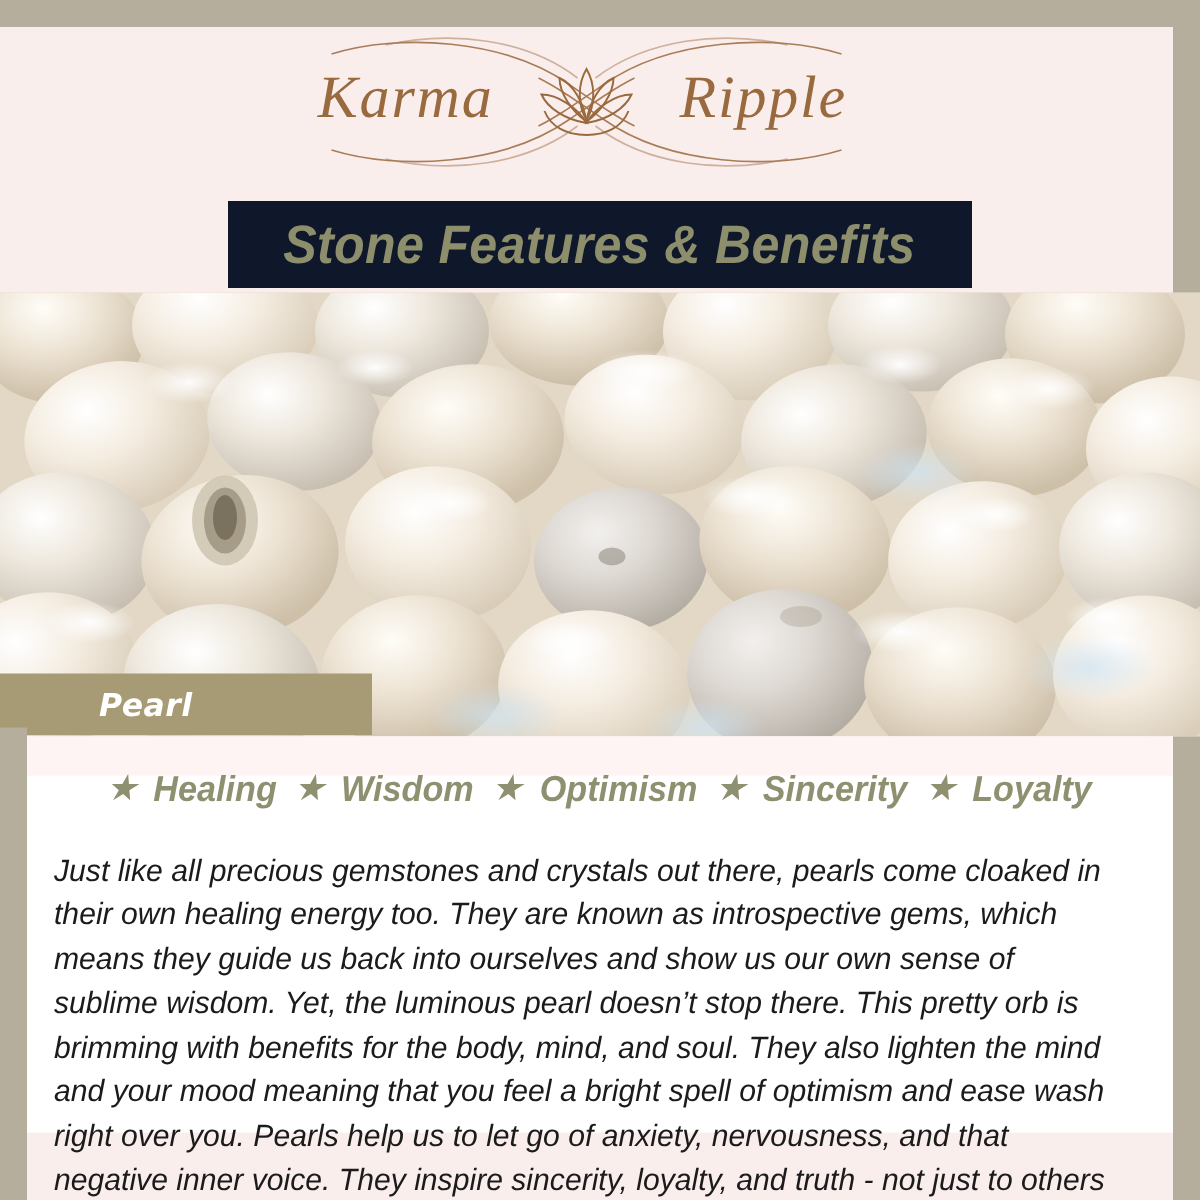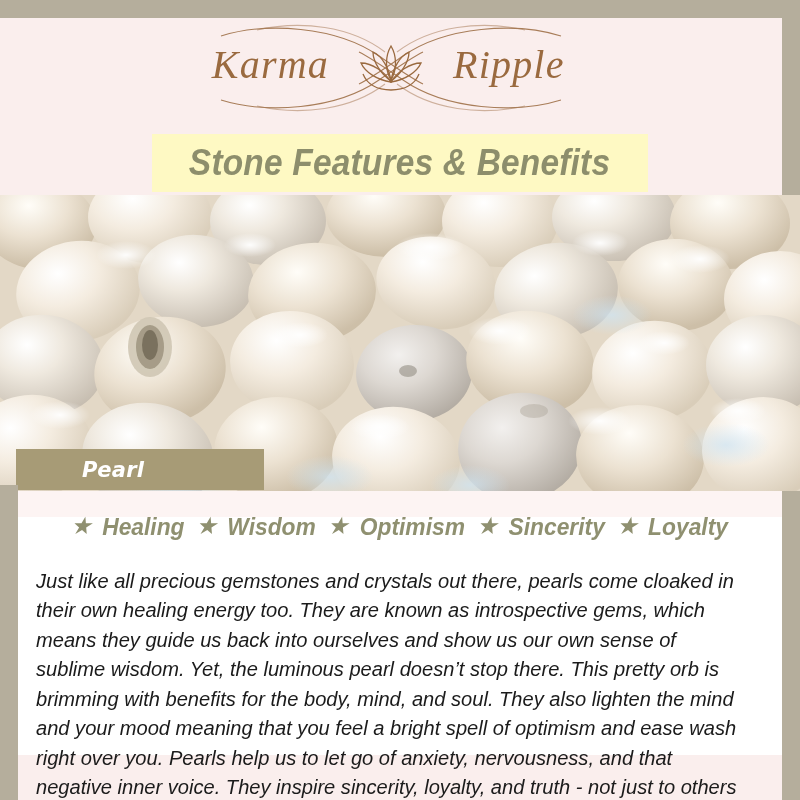--- a/index.html
+++ b/index.html
@@ -61,21 +61,21 @@
     margin: 0 auto;
   }
 
   
   .title-banner {
     position: absolute;
     left: 152px;
     top: 134px;
     width: 496px;
     height: 58px;
-    background: #fef9c3;
+    background: #0f172a;
     z-index: 4;
     display: flex;
     align-items: center;
     justify-content: center;
   }
   .title-banner .title-text {
     font-family: "Liberation Sans Narrow", "Liberation Sans", sans-serif;
     font-weight: bold;
     font-size: 36px;
     letter-spacing: .2px;
@@ -93,21 +93,21 @@
     height: 296px;
     overflow: hidden;
     z-index: 2;
     background: #e6dccb;
   }
   .photo-svg { display: block; width: 800px; height: 296px; }
 
   
   .stone-chip {
     position: absolute;
-    left: 16px;
+    left: 0;
     top: 449px;
     width: 248px;
     height: 41px;
     background: #a79b76;
     z-index: 5;
     display: flex;
     align-items: center;
   }
   .stone-chip .stone-name {
     font-family: "DejaVu Sans", sans-serif;

